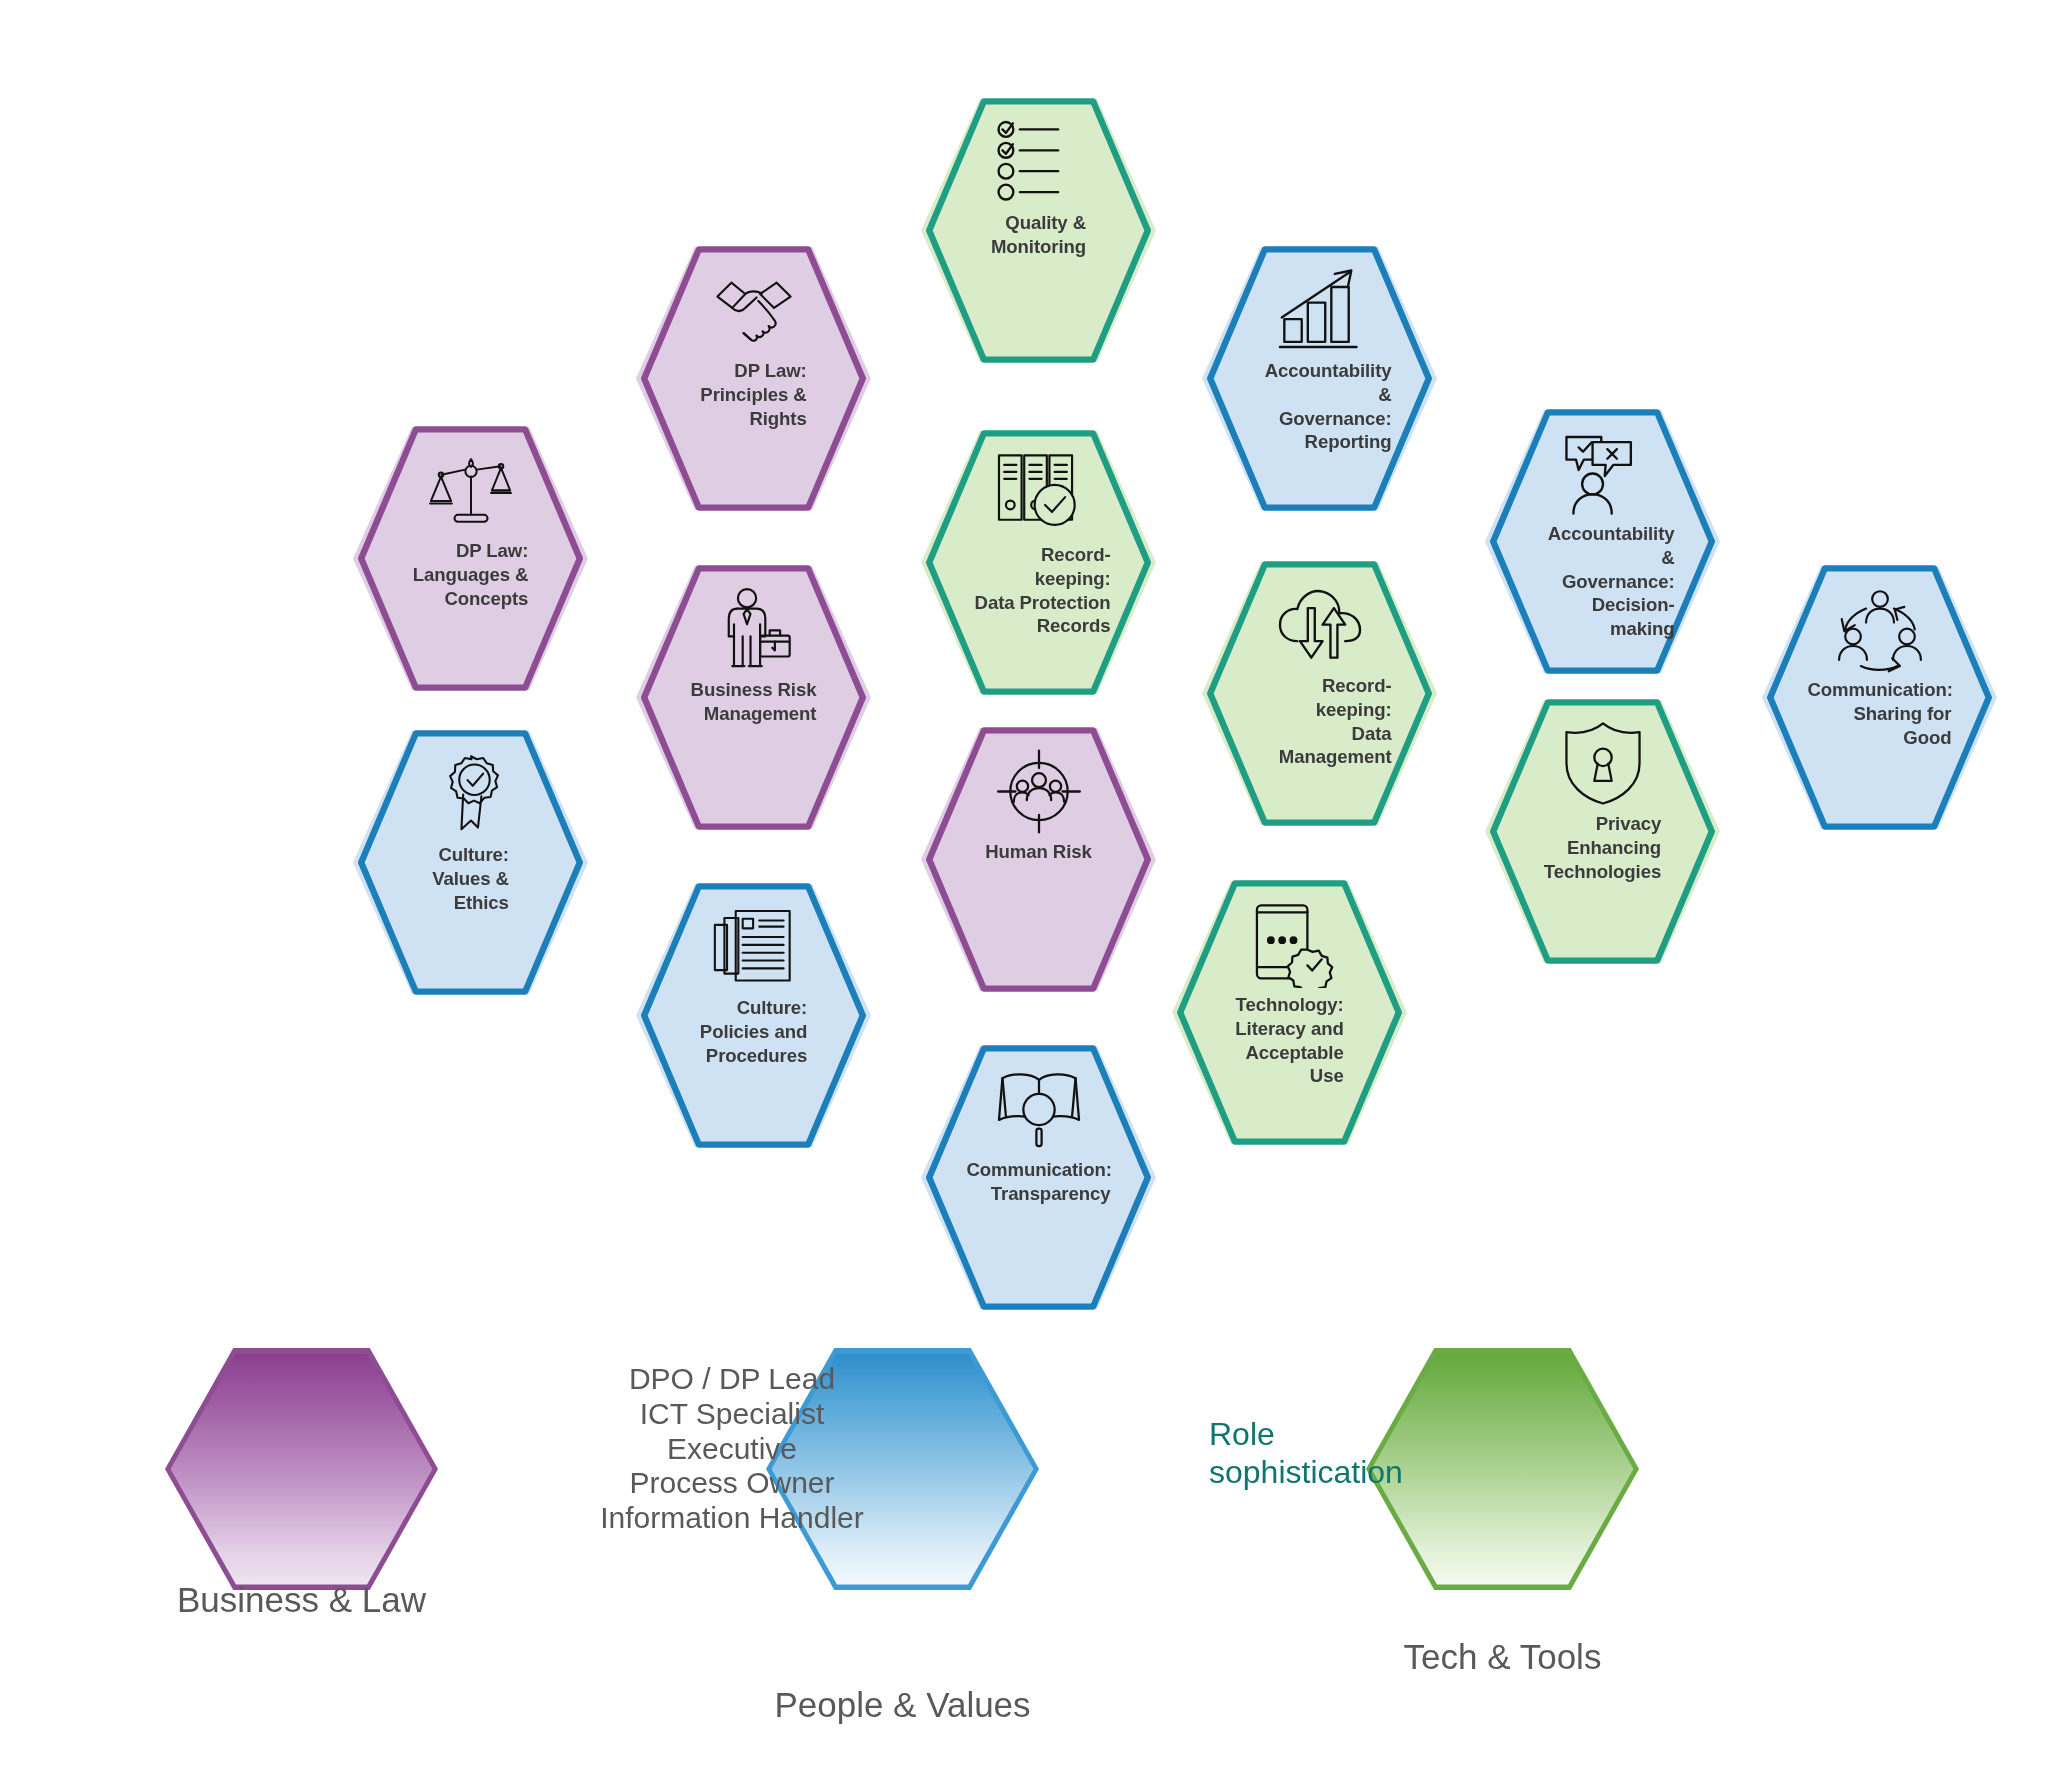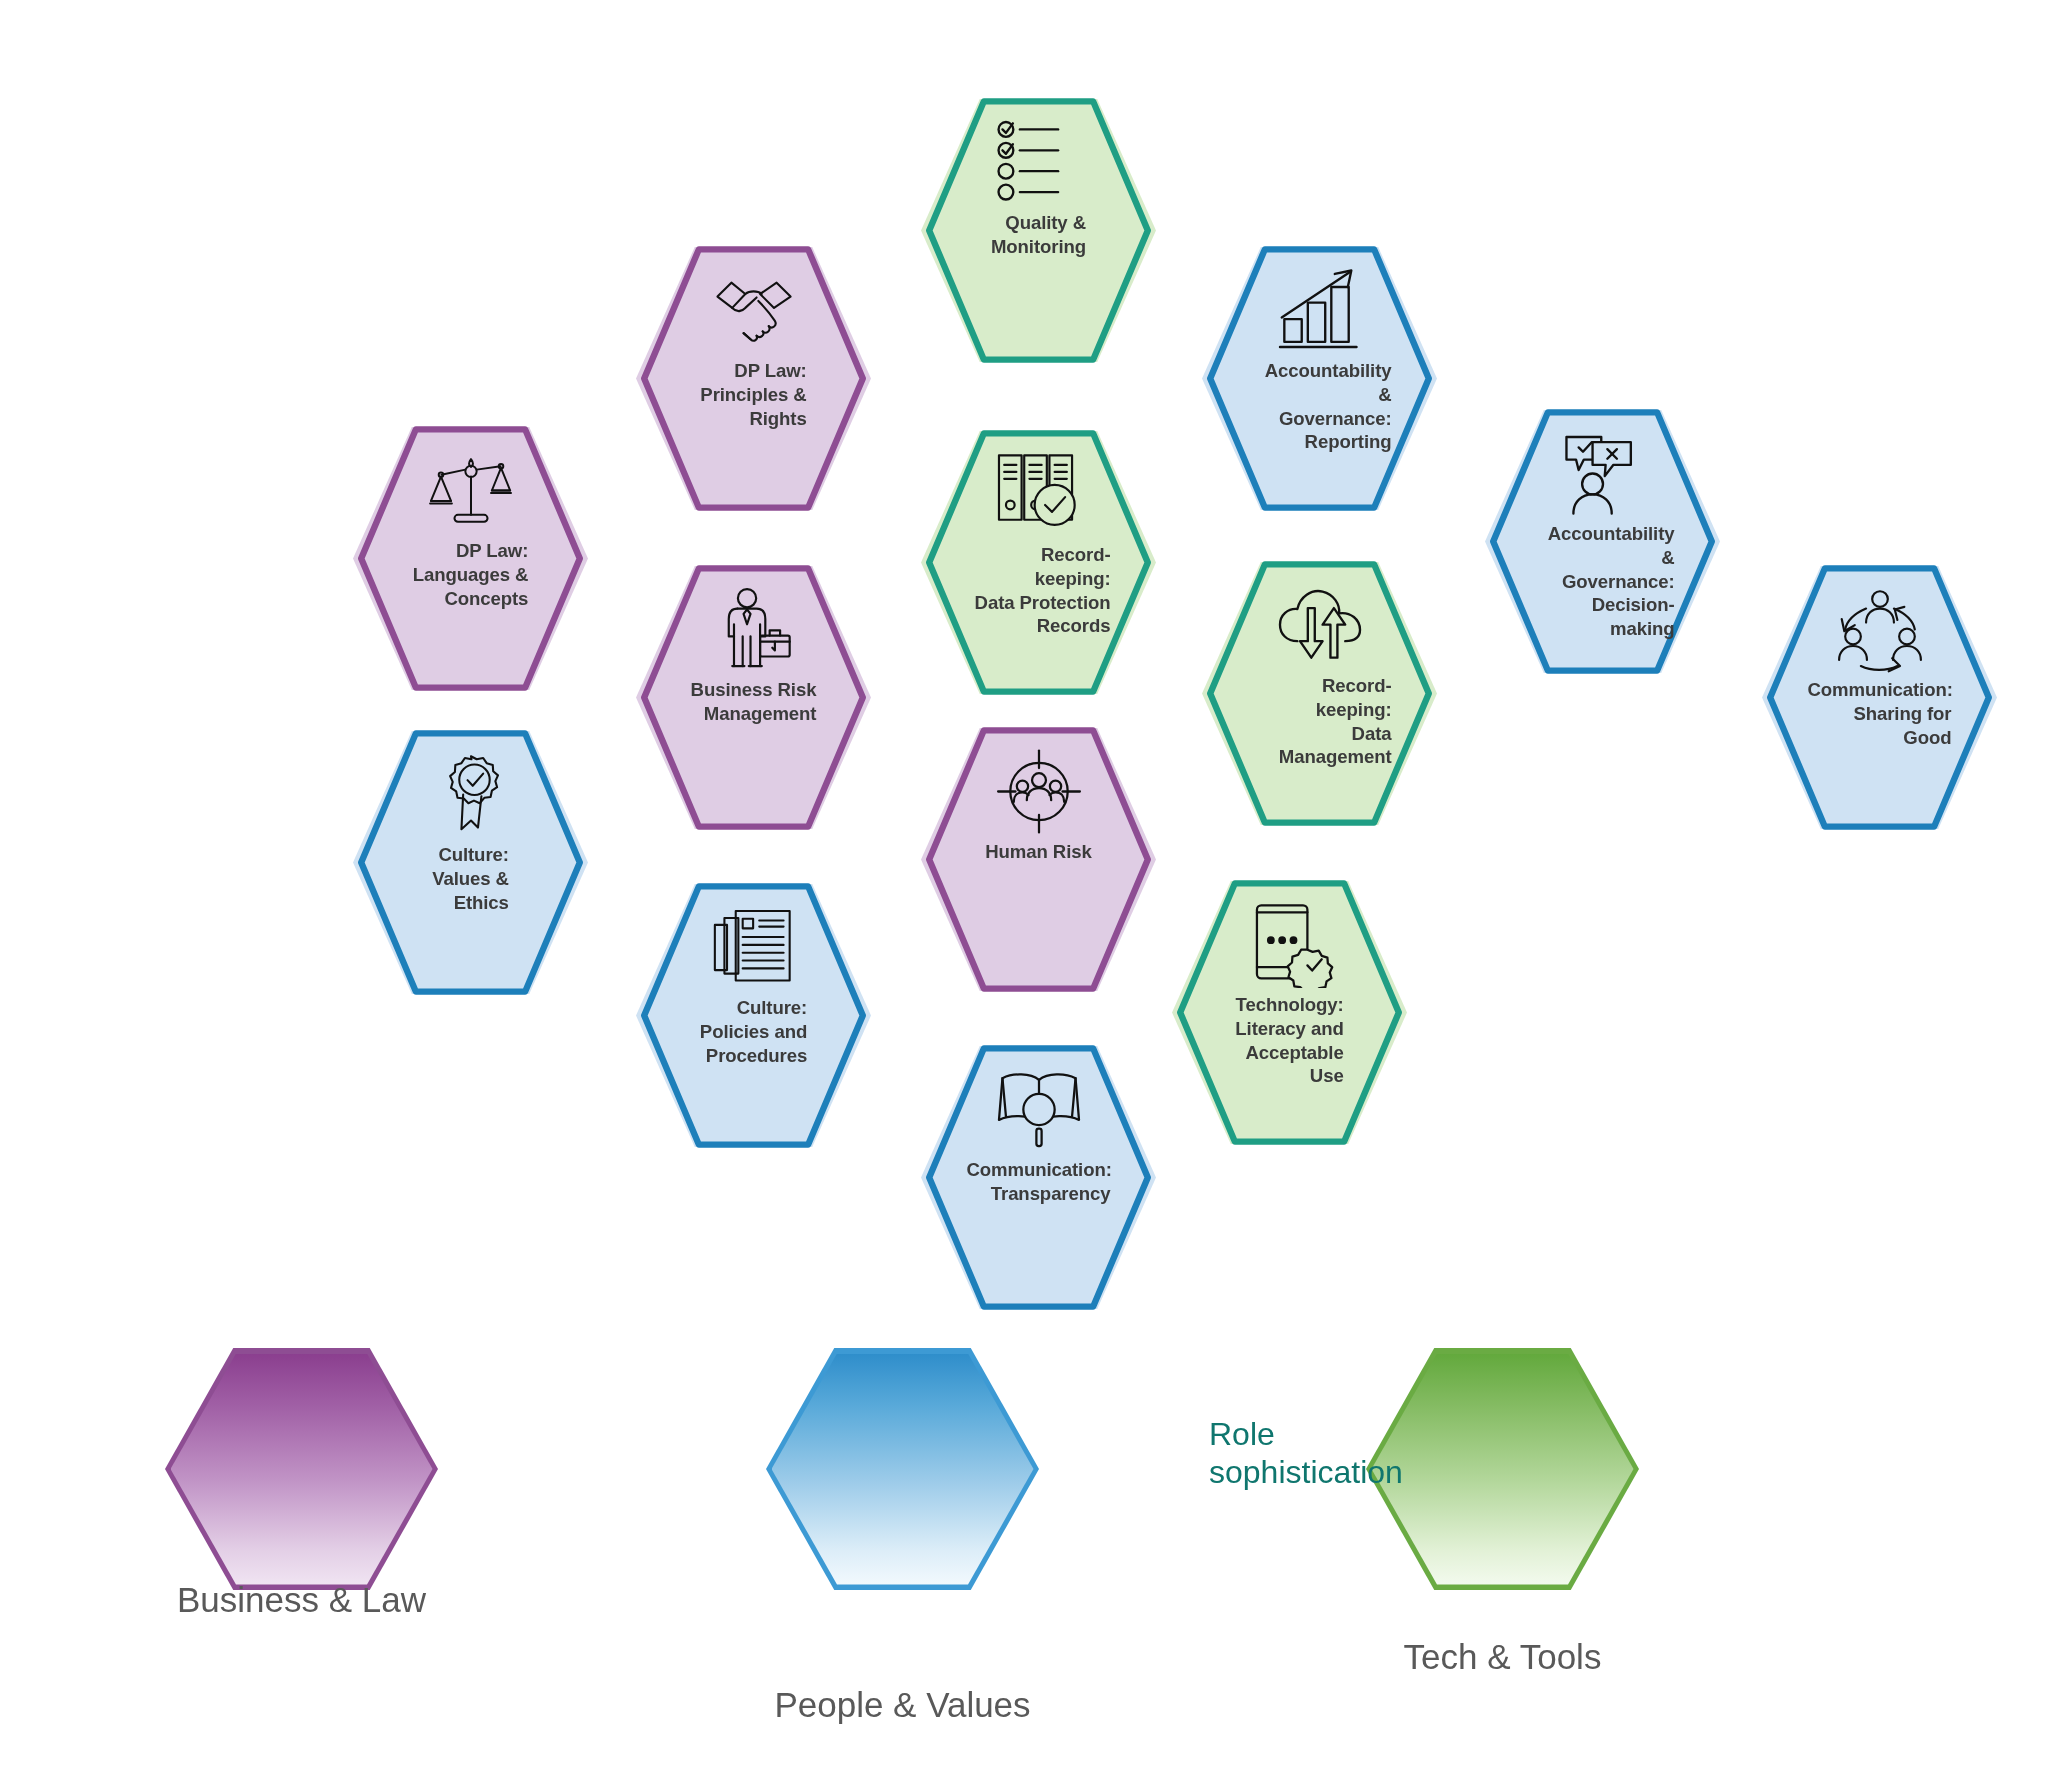--- a/index.html
+++ b/index.html
@@ -383,20 +383,36 @@
 <path d="M38 14 h44 v26 H62 l-10 13 1 -13 h-15 Z" fill="#cfe2f3"></path>
 <path d="M55 22 l11 11"></path>
             <path d="M66 22 l-11 11"></path>
 <circle cx="38" cy="62" r="12"></circle>
 <path d="M16 96 c0-14 10-22 22-22 s22 8 22 22"></path>
           </svg>
         </div>
         <div class="label">Accountability &amp;<br>Governance:<br>Decision-<br>making</div>
       </div>
     </div>
+    <div class="hex t-green" style="left: 1485px; top: 696px;">
+      <div class="fillpad"></div>
+      <svg class="outline" viewBox="0 0 258 298" preserveAspectRatio="none">
+        <path d="M69 7 H189 L249 149 L189 291 H69 L9 149 Z" fill="none" stroke="#1f9e84" stroke-width="7" stroke-linejoin="round" stroke-linecap="round"></path>
+      </svg>
+      <div class="body">
+        <div class="glyph">
+          <svg viewBox="0 0 100 100" fill="none" stroke="#111" stroke-width="2.6" stroke-linecap="round" stroke-linejoin="round">
+<path d="M50 4 C62 14 78 16 92 14 V50 C92 74 72 90 50 96 C28 90 8 74 8 50 V14 C22 16 38 14 50 4 Z"></path>
+<circle cx="50" cy="43" r="10"></circle>
+<path d="M44 50 L40 70 h20 L56 50"></path>
+          </svg>
+        </div>
+        <div class="label">Privacy<br>Enhancing<br>Technologies</div>
+      </div>
+    </div>
     <div class="hex t-blue" style="left: 1762px; top: 562px;">
       <div class="fillpad"></div>
       <svg class="outline" viewBox="0 0 258 298" preserveAspectRatio="none">
         <path d="M69 7 H189 L249 149 L189 291 H69 L9 149 Z" fill="none" stroke="#1d7fba" stroke-width="7" stroke-linejoin="round" stroke-linecap="round"></path>
       </svg>
       <div class="body">
         <div class="glyph">
           <svg viewBox="0 0 100 100" fill="none" stroke="#111" stroke-width="2.5" stroke-linecap="round" stroke-linejoin="round">
 <circle cx="50" cy="15" r="9"></circle>
             <path d="M34 42 c0-10 7-16 16-16 s16 6 16 16"></path>
@@ -423,15 +439,22 @@
     <div class="legend-hex lg-blue" style="left: 766px; top: 1348px;">
       <div class="lborder"></div>
       <div class="linner"></div>
     </div>
     <div class="legend-title" style="left: 675px; top: 1685px; width: 455px;">People &amp; Values</div>
     <div class="legend-hex lg-green" style="left: 1366px; top: 1348px;">
       <div class="lborder"></div>
       <div class="linner"></div>
     </div>
     <div class="legend-title" style="left: 1275px; top: 1637px; width: 455px;">Tech &amp; Tools</div>
+    <div class="role-list" style="left: 582px; top: 1362px; width: 300px;">
+      <span>DPO / DP Lead</span>
+      <span>ICT Specialist</span>
+      <span>Executive</span>
+      <span>Process Owner</span>
+      <span>Information Handler</span>
+    </div>
     <div class="role-caption" style="left: 1209px; top: 1416px; width: 227px;">Role<br>sophistication</div>
   </div>
 
 
 </body></html>

